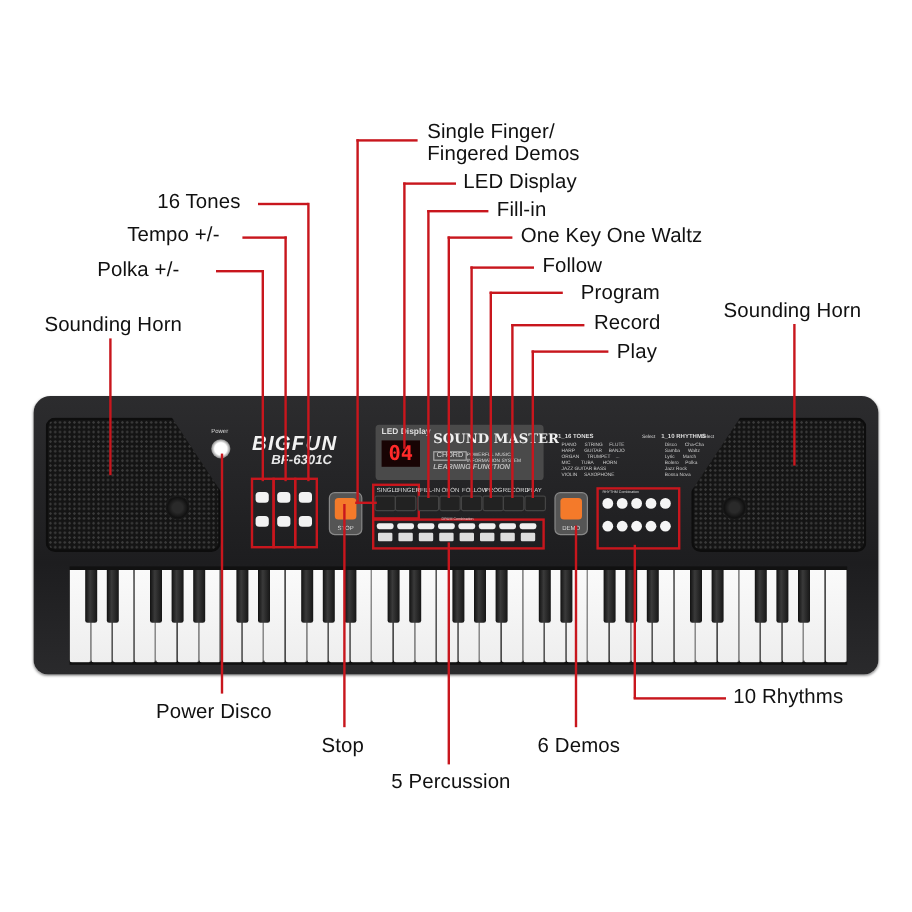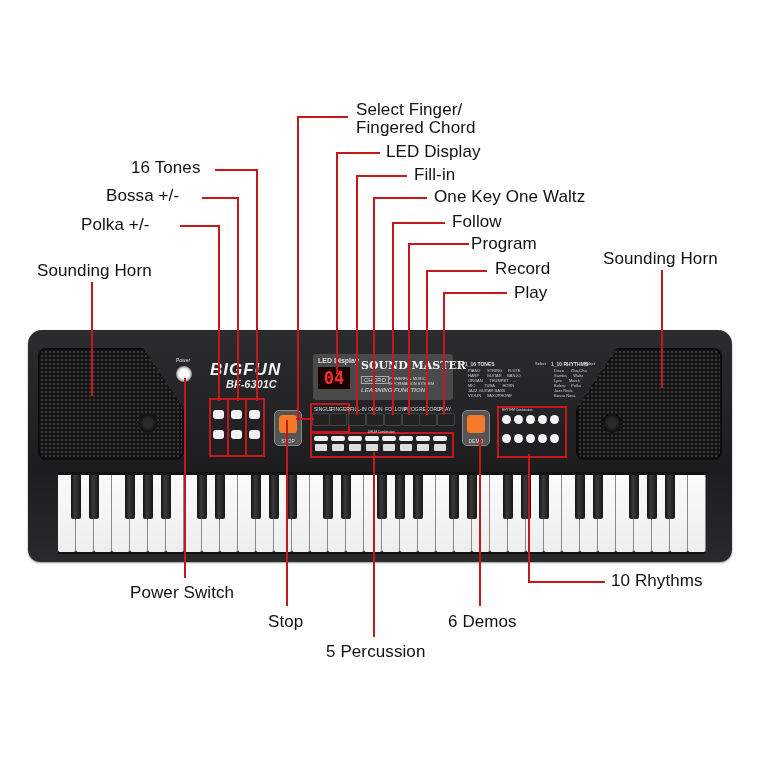--- a/index.html
+++ b/index.html
@@ -33,37 +33,37 @@
   .rbtn{position:absolute;width:9px;height:9px;border-radius:50%;background:#f5f5f5;}
   .listtxt{position:absolute;font-size:4px;color:#ccc;line-height:5px;white-space:pre;}
   
   .keybed{position:absolute;left:30px;top:142px;width:648px;height:82px;background:#111;}
   .wkey{position:absolute;top:3px;width:17px;height:77px;background:linear-gradient(#fafafa,#eeeeee);border-right:1px solid #8a8a8a;border-radius:0 0 2px 2px;}
   .bkey{position:absolute;top:3px;width:10px;height:44px;background:linear-gradient(90deg,#111,#3a3a3a 40%,#161616);border-radius:0 0 2px 2px;}
 </style>
 </head>
 <body>
 
-<div class="label" style="left:356px;top:101px;">Select Finger/</div>
-<div class="label" style="left:356px;top:119px;">Fingered Chord</div>
+<div class="label" style="left:356px;top:101px;">Single Finger/</div>
+<div class="label" style="left:356px;top:119px;">Fingered Demos</div>
 <div class="label" style="left:386px;top:143px;">LED Display</div>
 <div class="label" style="left:414px;top:166px;">Fill-in</div>
 <div class="label" style="left:434px;top:188px;">One Key One Waltz</div>
 <div class="label" style="left:452px;top:213px;">Follow</div>
-<div class="label" style="left:471px;top:235px;">Program</div>
+<div class="label" style="left:484px;top:235px;">Program</div>
 <div class="label" style="left:495px;top:260px;">Record</div>
 <div class="label" style="left:514px;top:284px;">Play</div>
 
 <div class="label" style="left:131px;top:159px;">16 Tones</div>
-<div class="label" style="left:106px;top:187px;">Bossa +/-</div>
+<div class="label" style="left:106px;top:187px;">Tempo +/-</div>
 <div class="label" style="left:81px;top:216px;">Polka +/-</div>
 <div class="label" style="left:37px;top:262px;">Sounding Horn</div>
 <div class="label" style="left:603px;top:250px;">Sounding Horn</div>
 
-<div class="label" style="left:130px;top:584px;">Power Switch</div>
+<div class="label" style="left:130px;top:584px;">Power Disco</div>
 <div class="label" style="left:268px;top:613px;">Stop</div>
 <div class="label" style="left:326px;top:643px;">5 Percussion</div>
 <div class="label" style="left:448px;top:613px;">6 Demos</div>
 <div class="label" style="left:611px;top:572px;">10 Rhythms</div>
 
 <div class="body">
   <div class="panel">
     <div class="speaker left"></div>
     <div class="jack" style="left:110px;top:83px;"></div>
     <div class="speaker right"></div>

